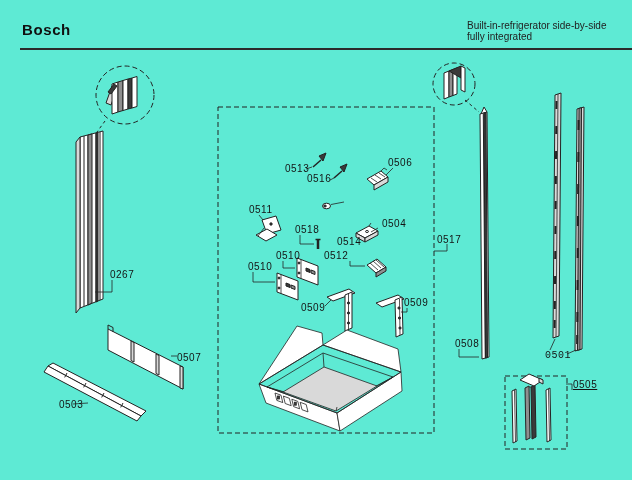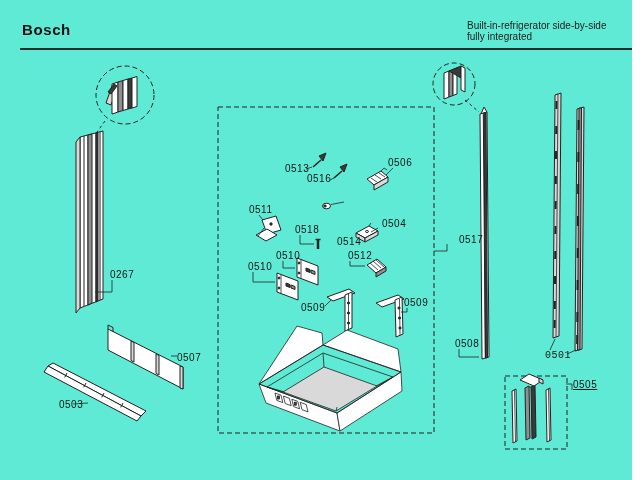--- a/index.html
+++ b/index.html
@@ -272,20 +272,20 @@
       <span class="part-label" style="left: 362px; top: 218px; margin-left: 20px;">0504</span>
       <span class="part-label" style="left: 573px; top: 379px; text-decoration: underline;">0505</span>
       <span class="part-label" style="left: 388px; top: 157px;">0506</span>
       <span class="part-label" style="left: 177px; top: 352px;">0507</span>
       <span class="part-label" style="left: 455px; top: 338px;">0508</span>
       <span class="part-label" style="left: 301px; top: 302px;">0509</span>
       <span class="part-label" style="left: 404px; top: 297px;">0509</span>
       <span class="part-label" style="left: 276px; top: 250px;">0510</span>
       <span class="part-label" style="left: 248px; top: 261px;">0510</span>
       <span class="part-label" style="left: 249px; top: 204px;">0511</span>
-      <span class="part-label" style="left: 348px; top: 250px;">0512</span>
+      <span class="part-label" style="left: 324px; top: 250px;">0512</span>
       <span class="part-label" style="left: 285px; top: 163px;">0513</span>
       <span class="part-label" style="left: 337px; top: 188px; margin-top: 48px;">0514</span>
       <span class="part-label" style="left: 307px; top: 173px;">0516</span>
-      <span class="part-label" style="left: 437px; top: 234px; margin-left: 22px;">0517</span>
+      <span class="part-label" style="left: 437px; top: 234px;">0517</span>
       <span class="part-label" style="left: 295px; top: 224px;">0518</span>
     </div>
 </div>
 
 </body></html>

